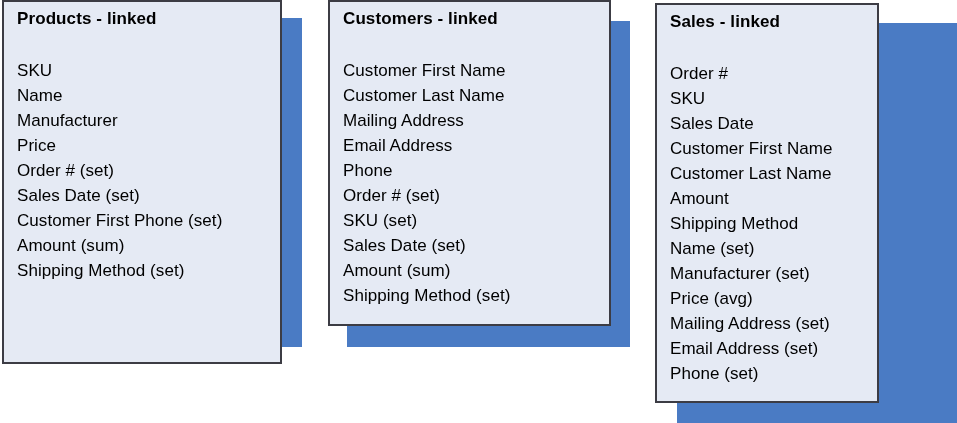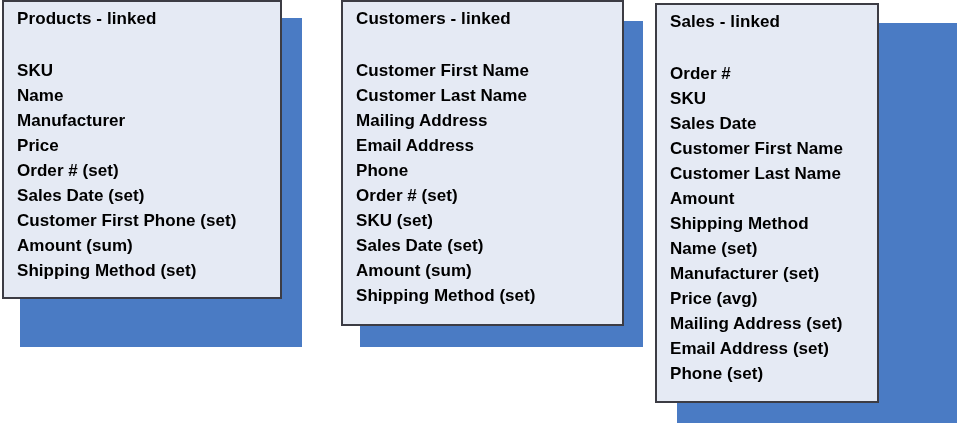--- a/index.html
+++ b/index.html
@@ -63,35 +63,35 @@
     left: 13px;
     top: 56px;
     right: 4px;
     margin: 0;
     padding: 0;
     list-style: none;
   }
 
   .field-item {
     font-size: 17px;
-    font-weight: bold;
+    font-weight: normal;
     color: #000000;
     line-height: 25px;
     height: 25px;
     white-space: nowrap;
     letter-spacing: 0.05px;
   }
 
   
   #card-group-products { left: 2px; top: 0px; width: 300px; height: 347px; }
-  #card-group-products .card        { width: 280px; height: 299px; }
+  #card-group-products .card        { width: 280px; height: 364px; }
   #card-group-products .card-shadow { left: 18px; top: 18px; width: 282px; height: 329px; }
 
   
-  #card-group-customers { left: 341px; top: 0px; width: 360px; height: 347px; }
+  #card-group-customers { left: 328px; top: 0px; width: 360px; height: 347px; }
   #card-group-customers .card        { width: 283px; height: 326px; }
   #card-group-customers .card-shadow { left: 19px; top: 21px; width: 283px; height: 326px; }
 
   
   #card-group-sales { left: 655px; top: 3px; width: 302px; height: 420px; }
   #card-group-sales .card        { width: 224px; height: 400px; }
   #card-group-sales .card-shadow { left: 22px; top: 20px; width: 280px; height: 400px; }
 </style>
 </head>
 <body>

